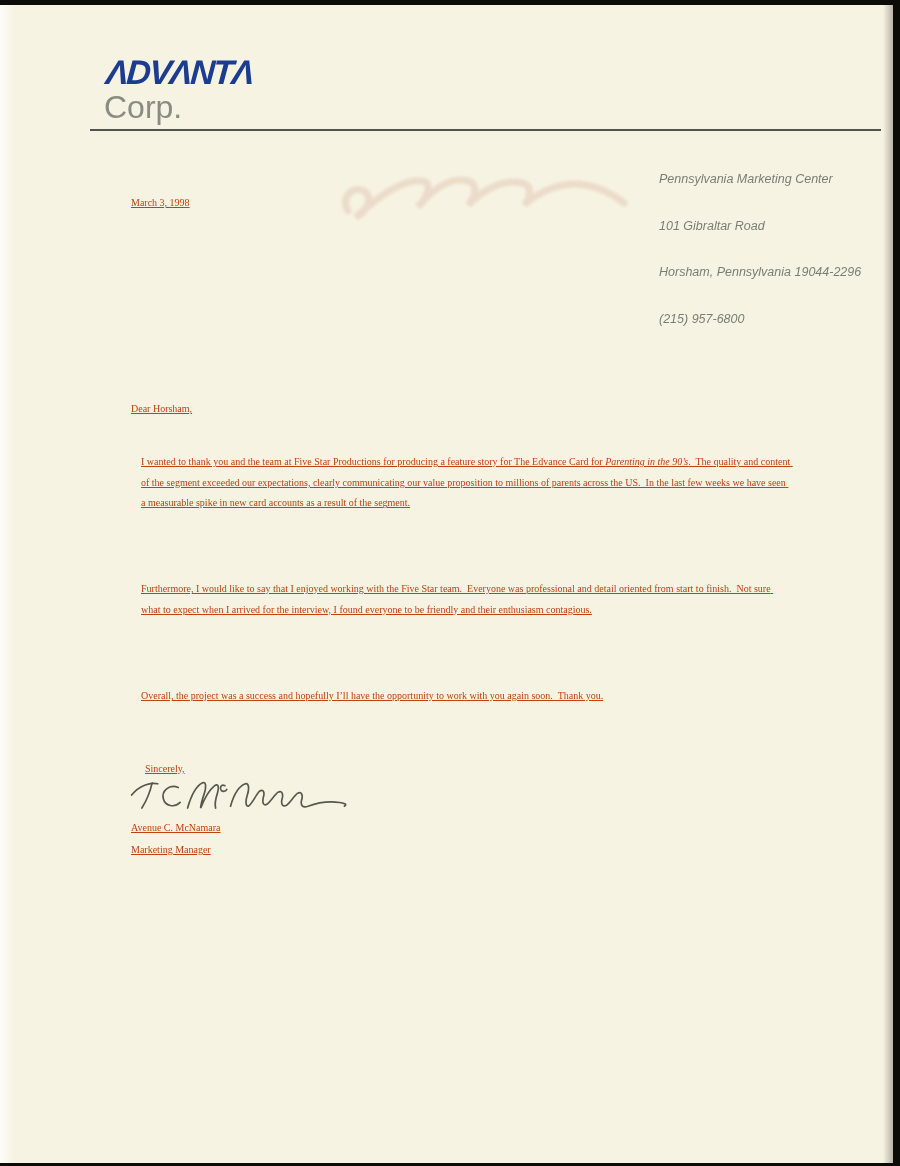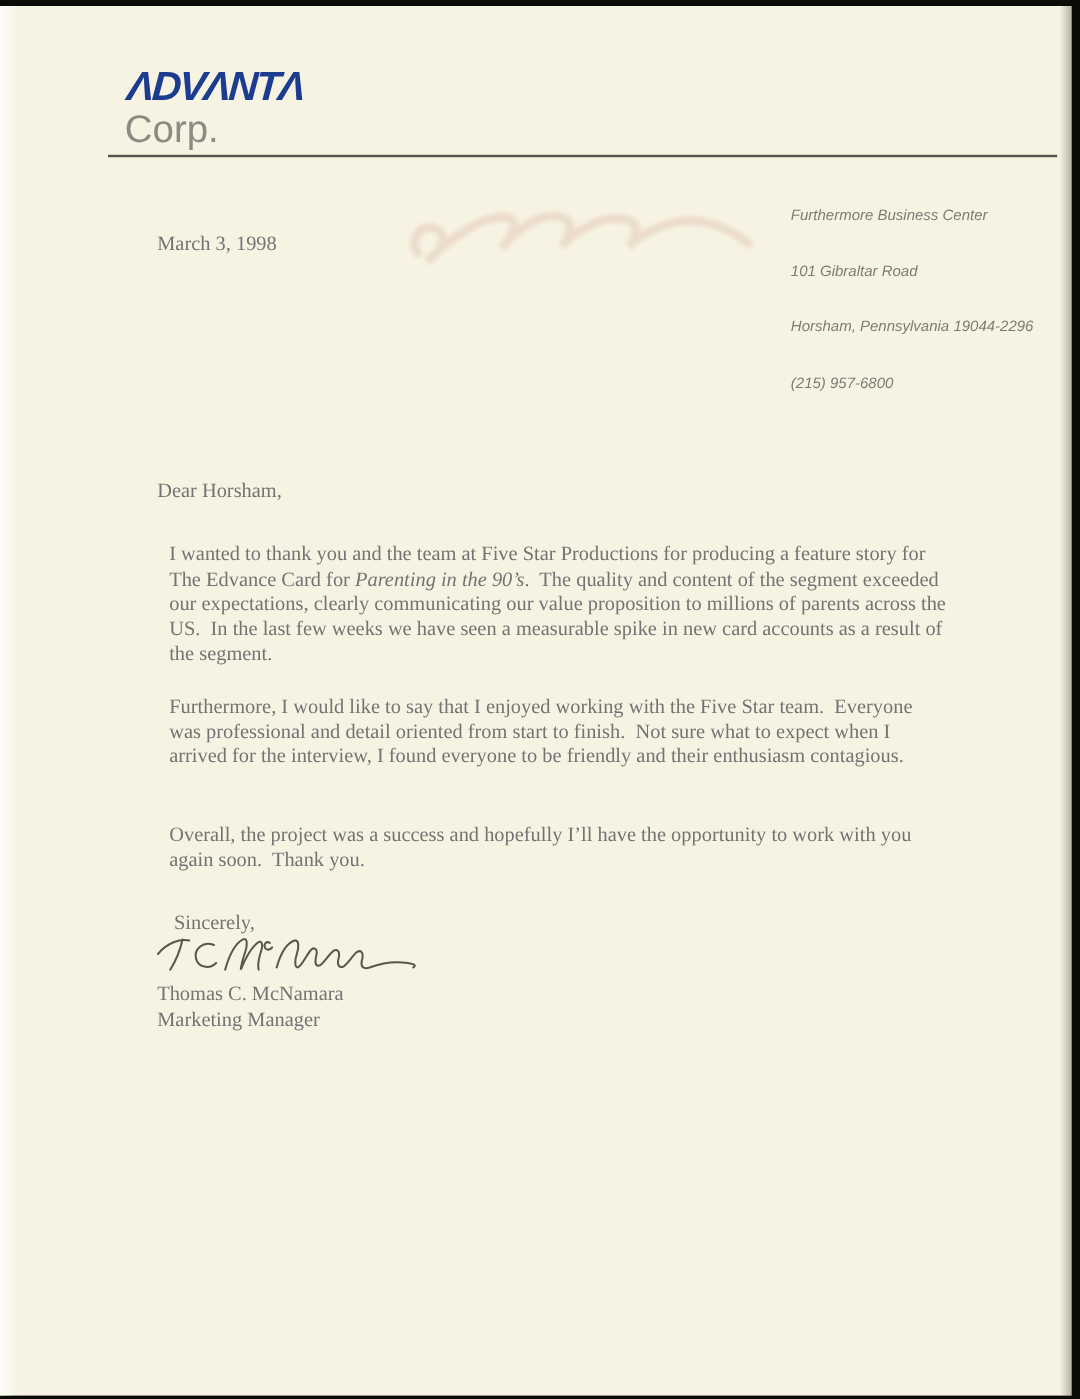--- a/index.html
+++ b/index.html
@@ -42,22 +42,23 @@
     background:#53524b;
   }
   .contact{
     position:absolute; left:659px; top:136px;
     font-family:"Liberation Sans", sans-serif;
     font-style:italic; font-size:12.5px; line-height:15.5px;
     color:#7b7d75; white-space:pre-wrap;
   }
 
   .body-text{
-    color:#737373; font-size:17px; line-height:20.7px;
+    color:#c2410c; font-size:10px; line-height:20.7px;
     white-space:pre-wrap;
+    text-decoration:underline;
   }
   .date      { position:absolute; left:131px; top:188px; }
   .recipient { position:absolute; left:131px; top:252px; }
   .salutation{ position:absolute; left:131px; top:394px; }
   .para      { position:absolute; left:131px; width:650px; margin:10px; }
   .p1 { top:437px; }
   .p2 { top:564px; }
   .p3 { top:671px; }
   .closing   { position:absolute; left:145px; top:732px;margin-top:22px; }
   .sig-svg   { position:absolute; left:118px; top:762px; }
@@ -70,21 +71,21 @@
 <body>
 
 <div class="scan">
   <div class="paper">
 
     <div class="logo">ΛDVΛNTΛ</div>
     <div class="corp">Corp.</div>
     <div class="rule"></div>
 
     <div class="contact">
-      <div>Furthermore Business Center</div>
+      <div>Pennsylvania Marketing Center</div>
       <div>101 Gibraltar Road</div>
       <div>Horsham, Pennsylvania 19044-2296</div>
       <div>(215) 957-6800</div>
     </div>
 
     <svg class="ghost-svg" width="310" height="95" viewBox="0 0 310 95">
       <path d="M18,60 C10,48 22,34 34,40 C44,45 36,62 26,66 C50,44 74,28 92,30 C104,31 96,48 88,56 C104,36 122,26 138,30 C150,33 144,48 138,54 C156,36 176,28 192,32 C204,35 200,48 194,54 C212,38 236,30 256,34 C272,37 284,44 294,52" fill="none" stroke="rgba(210,170,148,0.32)" stroke-width="7" stroke-linecap="round"></path>
     </svg>
 
     <div class="body-text date">March 3, 1998</div>
@@ -104,17 +105,17 @@
       <g fill="none" stroke="#57574d" stroke-width="1.8" stroke-linecap="round">
         <path d="M6,30 C14,20 26,16 34,18"></path>
         <path d="M28,17 C26,26 22,36 17,44"></path>
         <path d="M56,22 C46,18 38,26 40,34 C42,42 52,44 58,38"></path>
         <path d="M66,44 C70,30 76,20 82,17 C86,15 86,22 84,28 C82,34 80,40 80,44 C84,34 90,24 95,20 C99,17 100,22 98,28 C96,34 95,40 96,44"></path>
         <path d="M106,20 C102,18 100,22 102,25 C104,27 107,26 108,24"></path>
         <path d="M112,42 C116,28 122,20 128,18 C132,17 132,24 130,30 C128,36 128,42 131,42 C135,40 139,30 143,26 C147,23 149,27 147,33 C146,38 147,42 151,40 C155,37 159,30 163,27 C167,25 169,29 167,35 C166,40 168,43 172,41 C176,38 180,31 184,28 C188,26 190,30 188,36 C187,41 189,44 195,42 C203,39 216,36 229,38 C235,39 237,40 234,42"></path>
       </g>
     </svg>
 
-    <div class="body-text signer-name">Thomas C. McNamara</div>
+    <div class="body-text signer-name">Avenue C. McNamara</div>
     <div class="body-text signer-title">Marketing Manager</div>
 
   </div>
 </div>
 
 </body></html>

